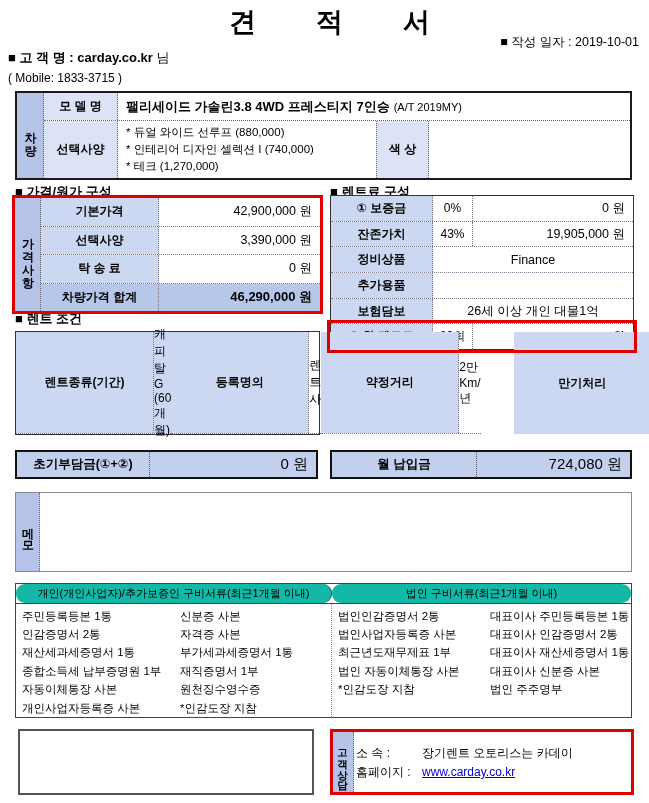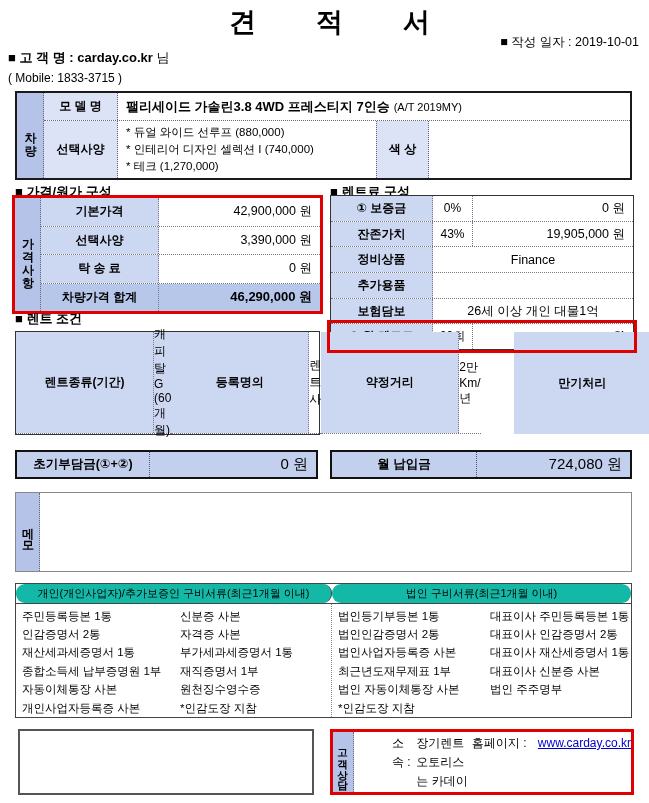--- a/index.html
+++ b/index.html
@@ -93,21 +93,21 @@
   .d-cell-l { width:316px; border-right:1px dotted #888; }
   .d-cell-r { flex:1; }
   .d-col { display:flex; flex-direction:column; font-size:11.5px; line-height:18.4px; }
   .d-cell-l .d-col:first-child { width:158px; }
   .d-cell-r .d-col:first-child { width:152px; }
 
   
   .blank-box { left:18px; top:729px; width:296px; height:66px; border:2px solid #555; background:#fff; }
   .contact { left:330px; top:729px; width:304px; height:66px; border:3px solid #e00000; display:flex; background:#fff; }
   .contact-side { width:21px; font-size:10.5px; }
-  .contact-body { flex:1; padding:2px 0 0 2px; display:flex; justify-content:center;margin-left:36px; }
+  .contact-body { flex:1; padding:2px 0 0 2px; display:flex; flex-direction:column; justify-content:center; }
   .ct-row { display:flex; font-size:12px; line-height:19px; }
   .ct-label { width:66px; }
   .ct-link { color:#0000cc; text-decoration:underline; cursor:pointer; }
 </style>
 </head>
 <body>
 
 <div class="page">
 
   <div class="abs doc-title">견　　적　　서</div>
@@ -255,21 +255,20 @@
           <span>신분증 사본</span>
           <span>자격증 사본</span>
           <span>부가세과세증명서 1통</span>
           <span>재직증명서 1부</span>
           <span>원천징수영수증</span>
           <span>*인감도장 지참</span>
         </div>
       </div>
       <div class="d-cell d-cell-r">
         <div class="d-col">
-          <span>법인등기부등본 1통</span>
           <span>법인인감증명서 2통</span>
           <span>법인사업자등록증 사본</span>
           <span>최근년도재무제표 1부</span>
           <span>법인 자동이체통장 사본</span>
           <span>*인감도장 지참</span>
         </div>
         <div class="d-col">
           <span>대표이사 주민등록등본 1통</span>
           <span>대표이사 인감증명서 2통</span>
           <span>대표이사 재산세증명서 1통</span>

